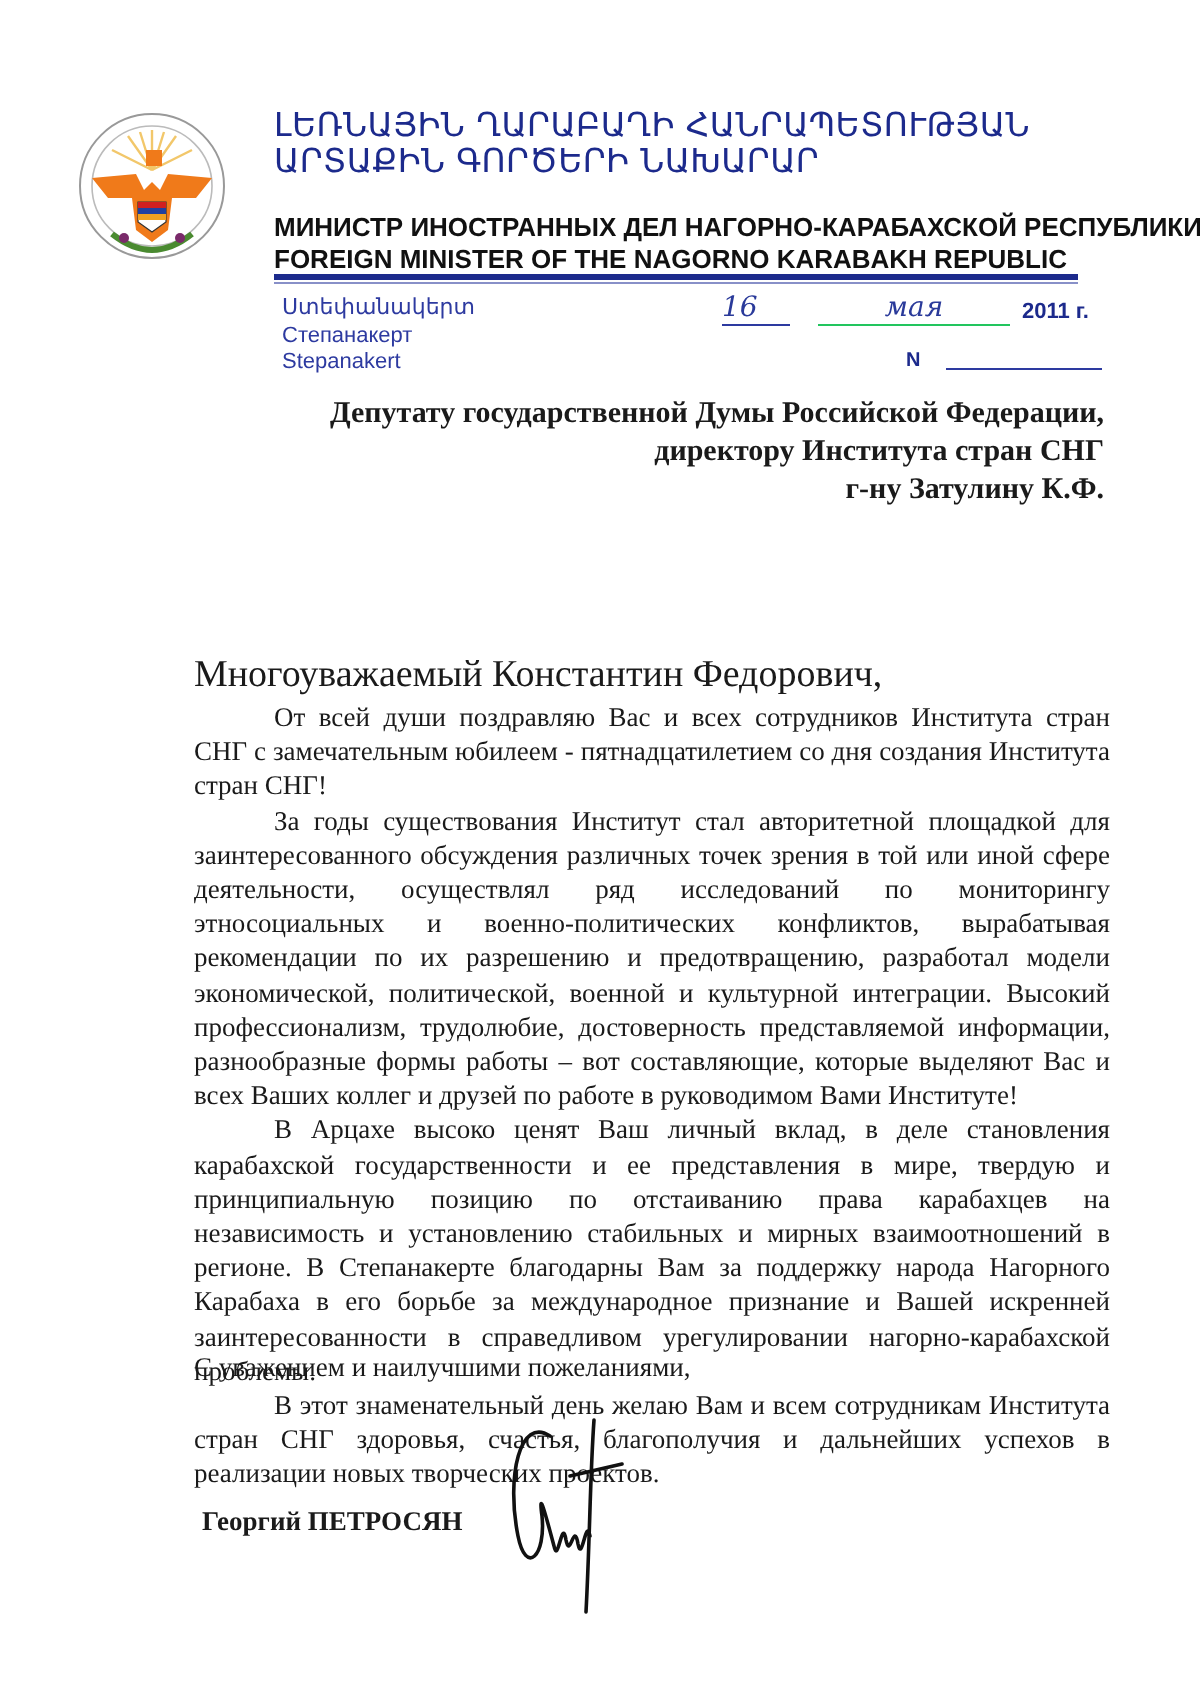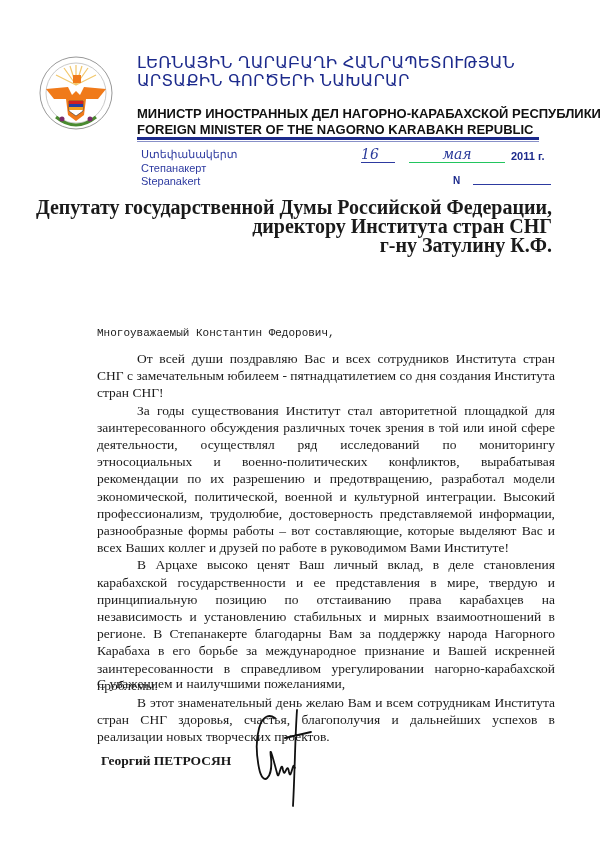--- a/index.html
+++ b/index.html
@@ -11,22 +11,22 @@
   .ru { margin-top:16px; }
   .rule { position:absolute; left:137px; top:137px; width:402px; height:3px; background:#1c2a8c; }
   .rule2 { position:absolute; left:137px; top:141px; width:402px; height:1px; background:#8890c8; }
   .city { position:absolute; left:141px; top:148px; font-family:"Liberation Sans", sans-serif; color:#2d3aa0; font-size:11px; line-height:13.5px; }
   .date { position:absolute; left:355px; top:146px; width:190px; height:20px; font-family:"Liberation Sans", sans-serif; color:#1c2a8c; }
   .date .d { position:absolute; left:6px; width:34px; top:0; border-bottom:1px solid #2d3aa0; font-style:italic; font-family:"DejaVu Serif", serif; font-size:14px; color:#2a3a9a; }
   .date .m { position:absolute; left:54px; width:96px; top:0; border-bottom:1px solid #22c55e; text-align:center; font-style:italic; font-family:"DejaVu Serif", serif; font-size:14px; color:#2a3a9a; }
   .date .y { position:absolute; left:156px; top:4px; font-weight:bold; font-size:11px; color:#1c2a8c; white-space:nowrap; }
   .numrow { position:absolute; left:453px; top:175px; width:95px; font-family:"Liberation Sans", sans-serif; font-weight:bold; font-size:10px; color:#1c2a8c; }
   .numrow .line { position:absolute; left:20px; top:9px; width:78px; border-bottom:1px solid #2d3aa0; }
-  .addr { position:absolute; right:48px; top:198px; text-align:right; font-weight:bold; font-size:20px; line-height:19px; color:#1a1a1a; }
-  .greet { position:absolute; left:97px; top:327px; font-size:11px;font-family:Liberation Mono, monospace; }
+  .addr { position:absolute; right:48px; top:198px; text-align:right; font-weight:bold; font-size:15px; line-height:19px; color:#1a1a1a; }
+  .greet { position:absolute; left:97px; top:327px; font-size:19px; }
   .body { position:absolute; left:97px; top:350px; width:458px; font-size:13.5px; line-height:17.2px; text-align:justify; }
   .body p { margin:0; text-indent:40px; }
   .closing { position:absolute; left:97px; top:676px; font-size:13.5px; }
   .signer { position:absolute; left:101px; top:753px; font-weight:bold; font-size:13.5px; }
   .signature { position:absolute; left:245px; top:698px; width:70px; height:110px; }
 </style>
 </head>
 <body>
 
 <svg class="emblem" viewBox="0 0 76 76">

